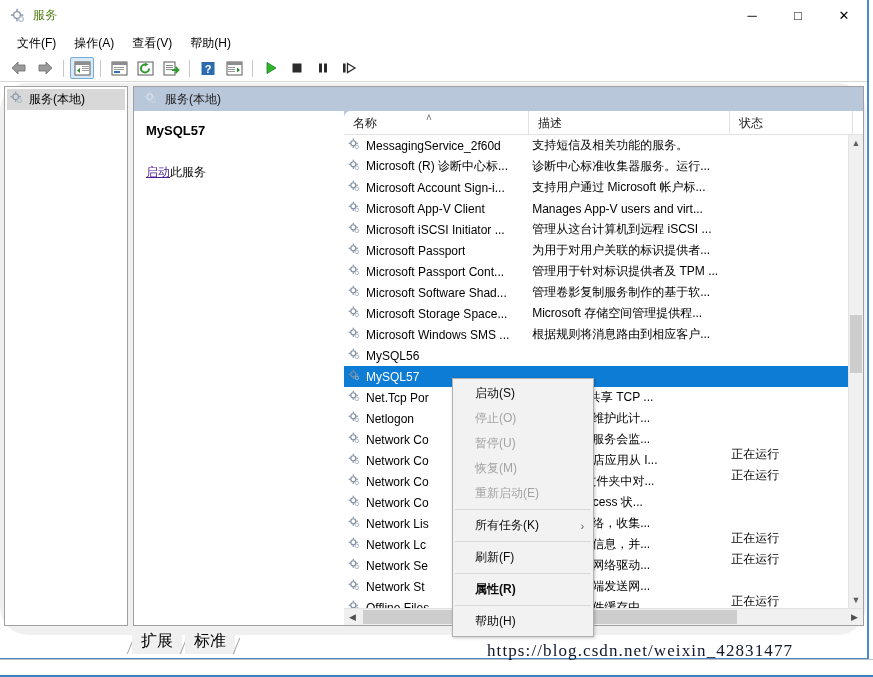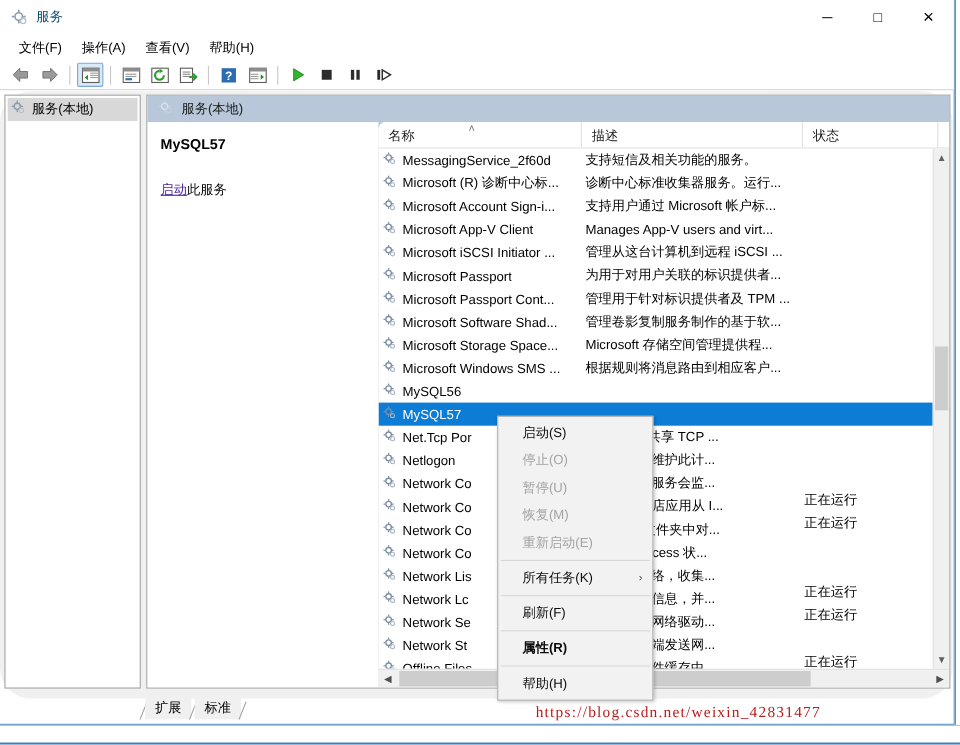--- a/index.html
+++ b/index.html
@@ -37,21 +37,21 @@
     border-bottom: none;
   }
   .title-icon {
     margin-left: 10px; margin-right: 7px;
     width: 16px; height: 16px;
     display: inline-block;
     position: relative;
   }
   .title-text {
     font-size: 12px;
-    color: #0c4a6e;
+    color: #4d7c0f;
     letter-spacing: 0.2px;
   }
   .win-controls {
     position: absolute;
     right: 0; top: 0;
     height: 31px;
     display: flex;
   }
   .win-btn {
     width: 46px; height: 31px;
@@ -350,43 +350,43 @@
     color: #4a4a4a;
   }
 
   
   .tabstrip {
     position: absolute;
     left: 129px; top: 634px;
     height: 20px;
     display: flex;
     align-items: flex-end;
-    font-size: 12px;
+    font-size: 16px;
   }
   .tab {
     position: relative;
     padding: 1px 9px 2px 9px;
     color: #000;
     background: #f0f0f0;
   }
   .tab-div {
     width: 1px;
     height: 16px;
     background: #a0a0a0;
     transform: skewX(-22deg);
     margin: 0 1px;
   }
 
   
   .watermark {
     position: absolute;
     left: 487px; top: 641px;
     font-family: "Liberation Serif", "DejaVu Serif", serif;
-    font-size: 14px;
-    color: #b91c1c;
+    font-size: 17px;
+    color: #0f172a;
     letter-spacing: 1.1px;
     white-space: nowrap;
     z-index: 80;
     pointer-events: none;
   }
 
   
   .edge-right {
     position: absolute;
     right: 0; top: 0;

